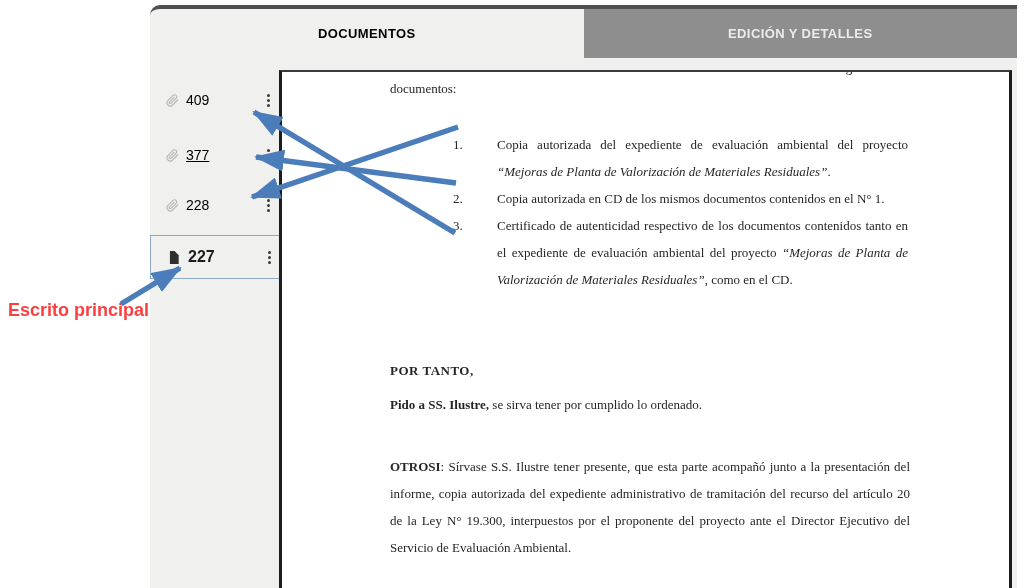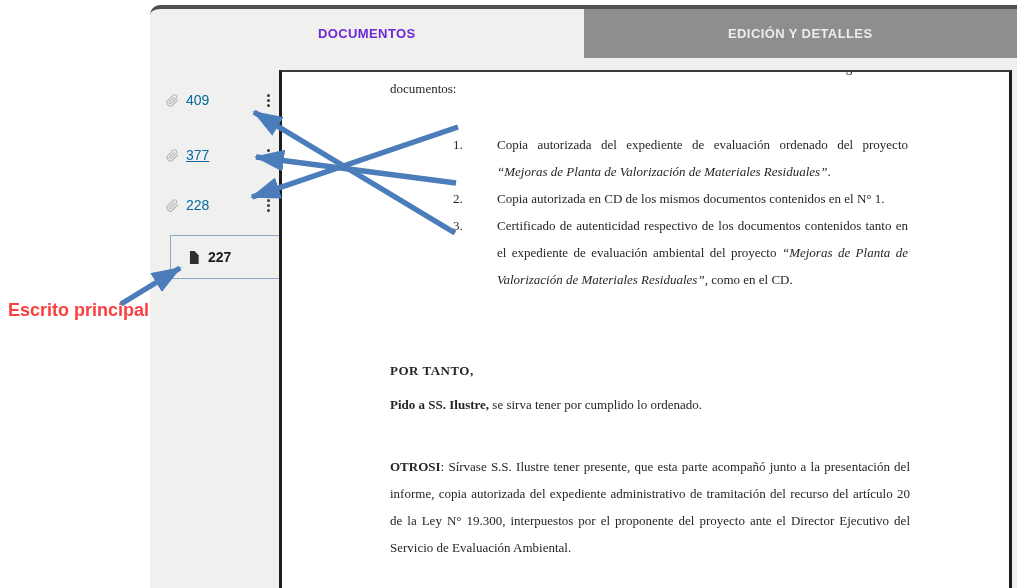--- a/index.html
+++ b/index.html
@@ -20,46 +20,46 @@
     border-top: 4px solid #4f4f4f;
     border-radius: 10px 0 0 0;
   }
   .tabs { display: flex; height: 49px; width: 100%; }
   .tab {
     flex: 1 1 50%;
     display: flex; align-items: center; justify-content: center;
     font-size: 13px; font-weight: bold; letter-spacing: 0.4px;
     cursor: pointer;
   }
-  .tab-active { background: transparent; color: #6d28d9; }
+  .tab-active { background: transparent; color: #000000; }
   .tab-inactive { background: #8e8e8e; color: #ececec; }
 
   
   .doc-row {
     position: absolute; left: 150px; width: 128px; height: 36px;
     display: flex; align-items: center;
     padding-left: 16px;
-    color: #0369a1; font-size: 14px;
+    color: #000000; font-size: 14px;
     cursor: pointer;
   }
   .doc-row .num { margin-left: 7px; }
   .doc-row .kebab {
     position: absolute; left: 110px; top: 50%; transform: translateY(-50%);
     width: 16px; height: 18px;
     display: flex; flex-direction: column; align-items: center; justify-content: center;
     gap: 2px; cursor: pointer; background: transparent; border: none;
   }
   .kebab i { width: 3px; height: 3px; border-radius: 50%; background: #3a3a3a; display: block; }
   .row-409 { top: 82px; }
   .row-377 { top: 137px; text-decoration: underline; }
   .row-228 { top: 187px; }
   .row-227 {
     top: 235px; height: 44px; width: 133px;
     border: 1.5px solid #8ca9cb;
-    color: #1d1d1d; font-weight: bold; font-size: 14px; margin-left: 20px;
+    color: #1d1d1d; font-weight: bold; font-size: 16px;
   }
   .clip-icon, .file-icon { flex: 0 0 auto; display: block; }
 
   
   .page {
     position: absolute; left: 279px; top: 70px;
     width: 733px; height: 518px;
     background: #ffffff;
     border-left: 3px solid #1d1d1d;
     border-right: 3px solid #1d1d1d;
@@ -171,21 +171,21 @@
   <div class="page">
     <div class="page-content">
 
       <div class="clip-frag">siguientes</div>
 
       <div class="intro-line">documentos:</div>
 
       <div class="doc-list">
         <div class="doc-item">
           <span class="li-num">1.</span>
-          <span>Copia autorizada del expediente de evaluación ordenado del proyecto </span><i>“Mejoras de Planta de Valorización de Materiales Residuales”</i><span>.</span>
+          <span>Copia autorizada del expediente de evaluación ambiental del proyecto </span><i>“Mejoras de Planta de Valorización de Materiales Residuales”</i><span>.</span>
         </div>
         <div class="doc-item">
           <span class="li-num">2.</span>
           <span>Copia autorizada en CD de los mismos documentos contenidos en el N° 1.</span><i></i><span></span>
         </div>
         <div class="doc-item">
           <span class="li-num">3.</span>
           <span>Certificado de autenticidad respectivo de los documentos contenidos tanto en el expediente de evaluación ambiental del proyecto </span><i>“Mejoras de Planta de Valorización de Materiales Residuales”</i><span>, como en el CD.</span>
         </div>
       </div>

